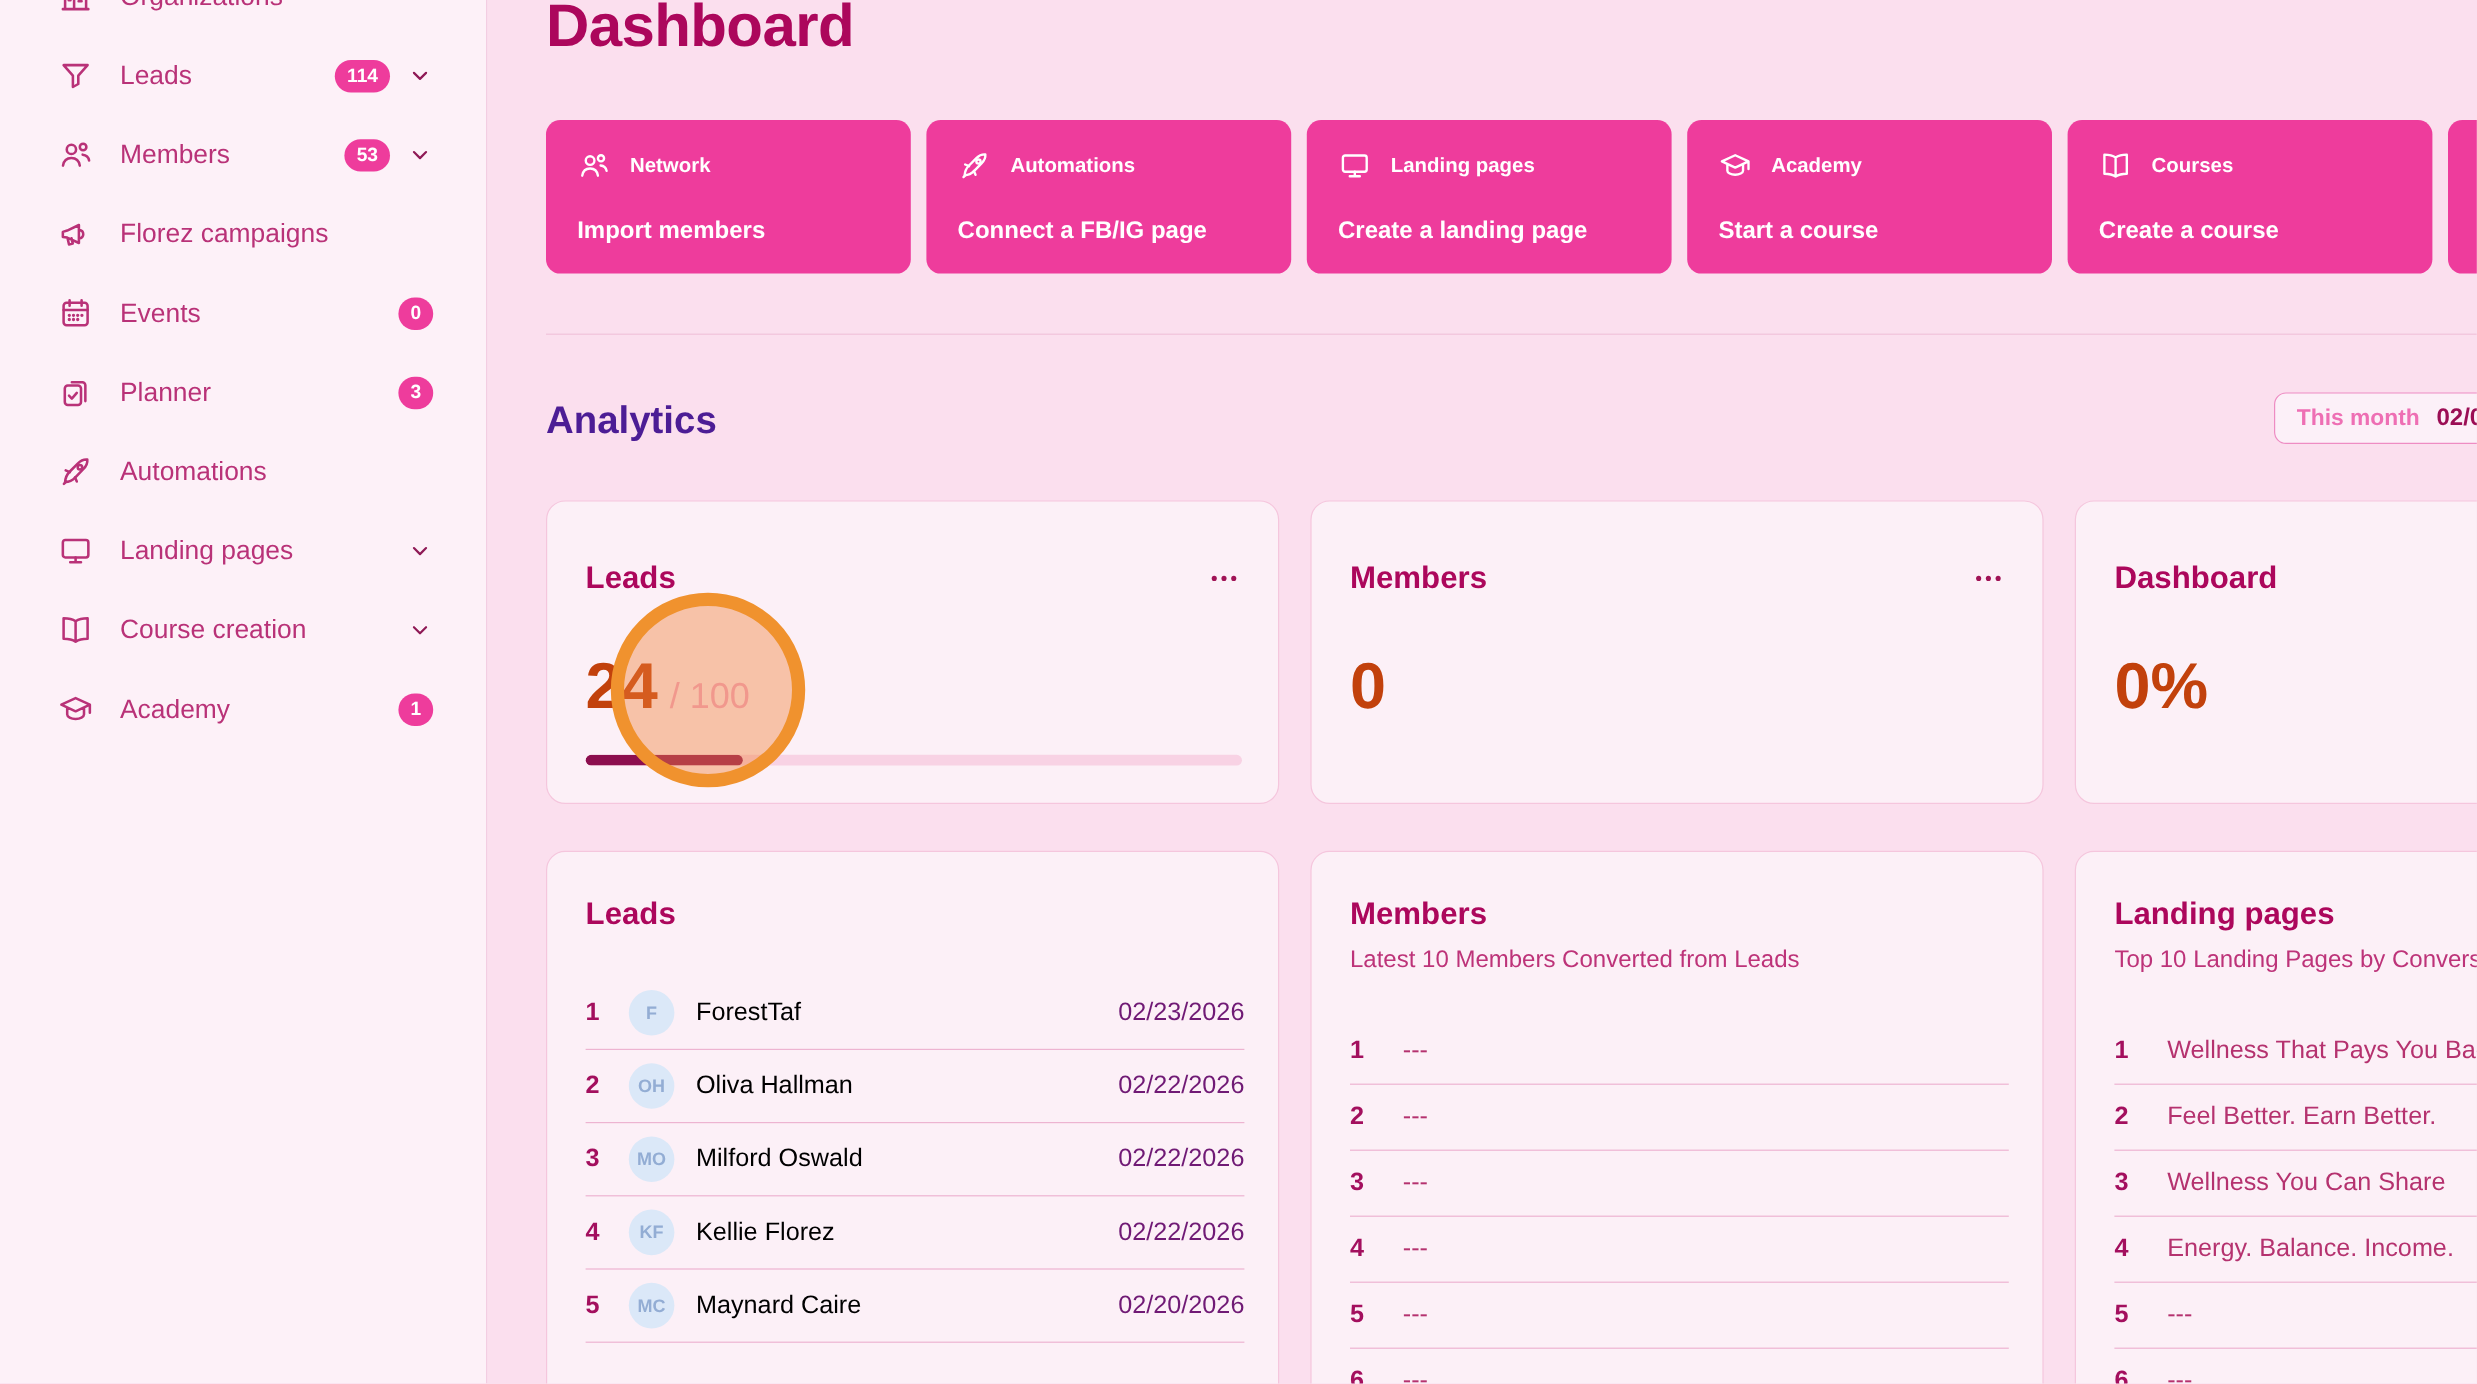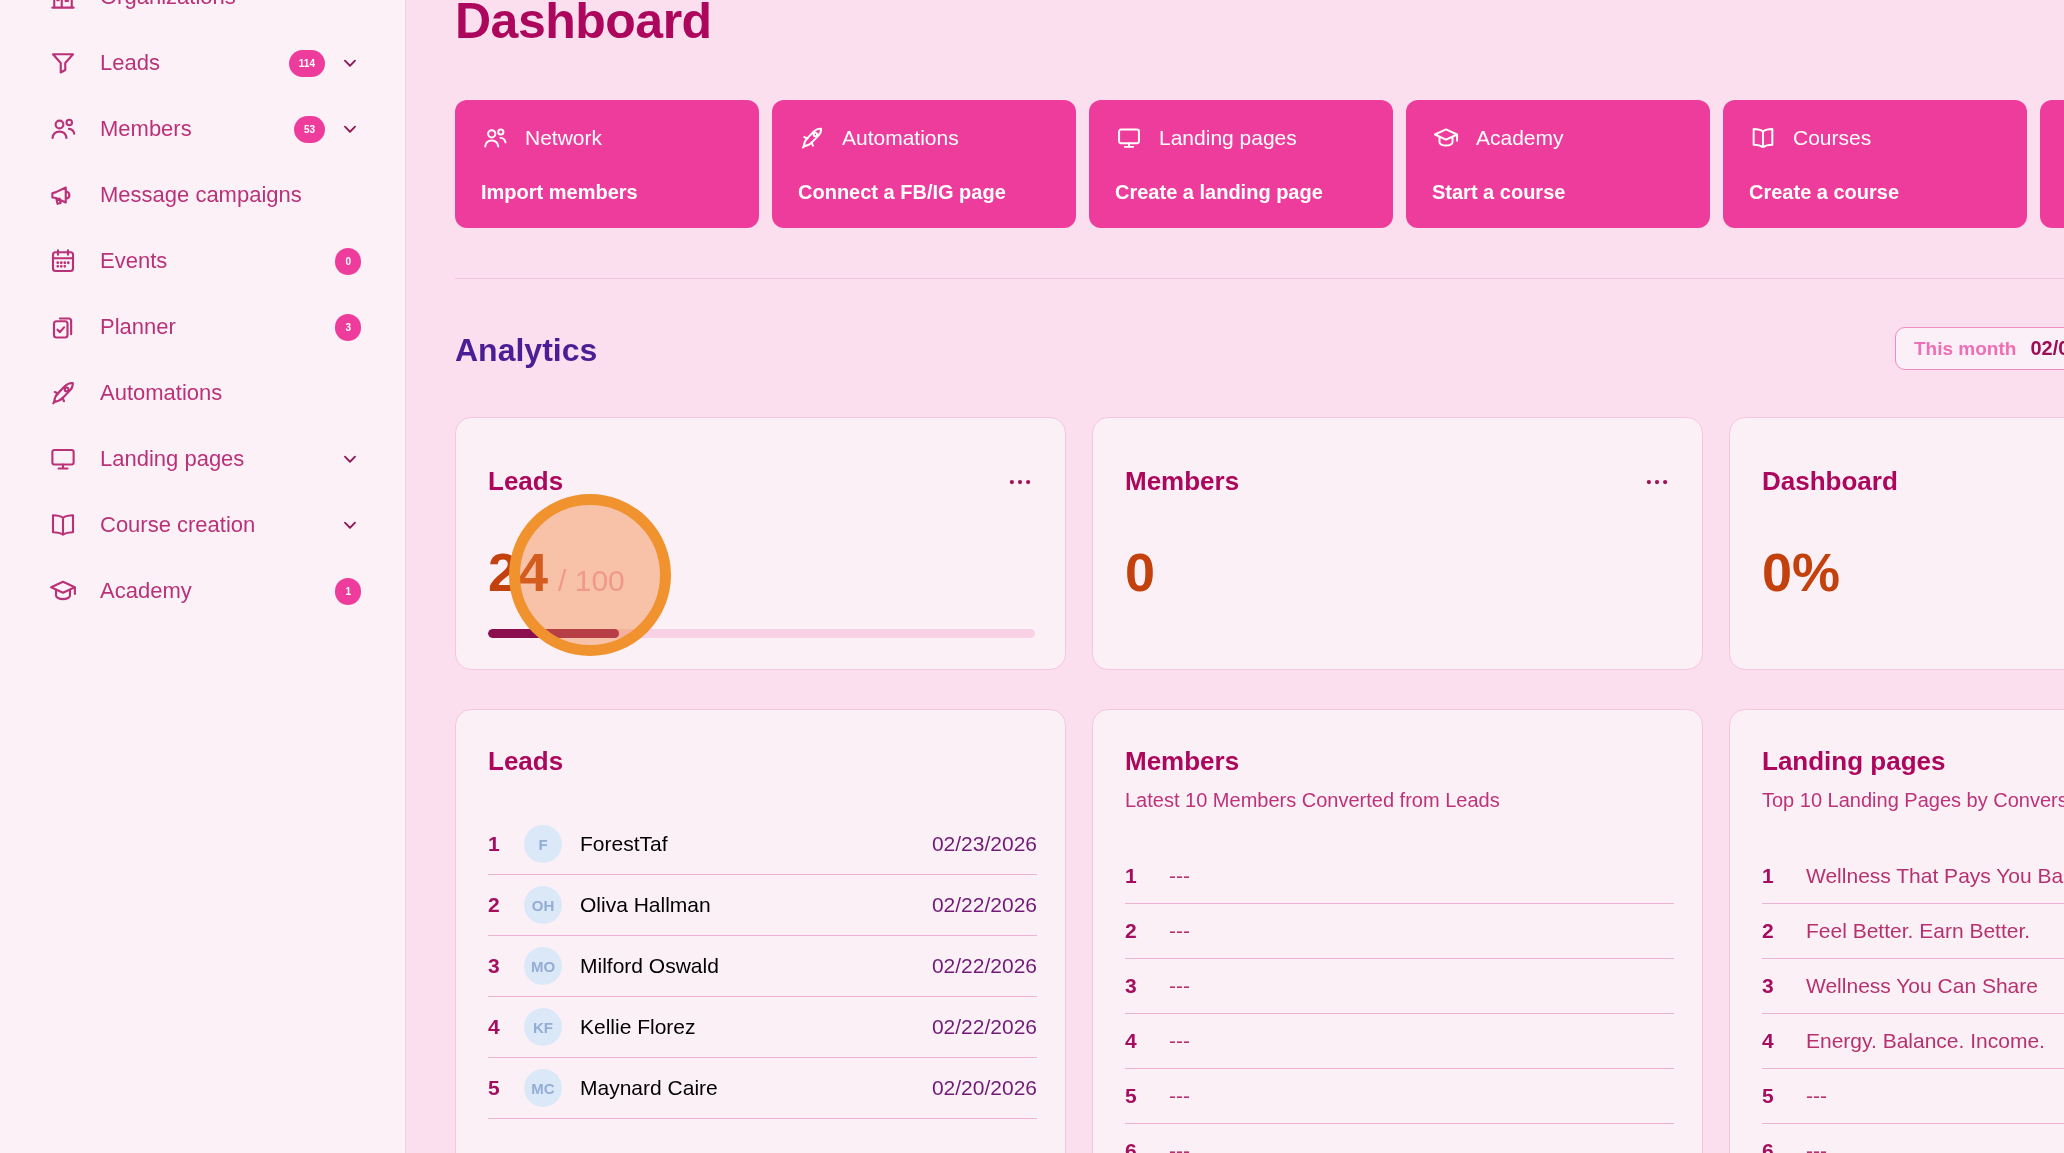--- a/index.html
+++ b/index.html
@@ -17,21 +17,21 @@
     overflow:hidden; height:100%;
   }
   .nav { margin-top:-36px; }
   .side-item {
     height:66px; display:flex; align-items:center;
     padding:0 44px 0 48px; color:#b93278; cursor:pointer;
   }
   .side-item .icn { width:30px; height:30px; flex:0 0 30px; margin-right:22px; }
   .side-item .lbl { font-size:22px; flex:1; white-space:nowrap; }
   .badge {
-    background:#ee3c9c; color:#fff; font-size:10px; font-weight:bold;
+    background:#ee3c9c; color:#fff; font-size:16px; font-weight:bold;
     border-radius:14px; padding:4px 10px; min-width:15px; text-align:left;
     line-height:19px;
   }
   .chev { width:22px; height:22px; color:#8f1a56; margin-left:14px; }
 
   
   .main { flex:1; position:relative; padding:0 0 0 49px; }
   .content { width:1609px; position:relative; }
   h1.page-title {
     font-size:50px; font-weight:700; color:#ac075c; line-height:1.0; margin-top:-4px;
@@ -40,21 +40,21 @@
 
   
   .qrow { display:flex; gap:13px; margin-top:54px; }
   .qcard {
     flex:0 0 304px; height:128px; background:#ee3c9c; border-radius:12px;
     color:#fff; padding:24px 26px; display:flex; flex-direction:column;
     justify-content:space-between; cursor:pointer;
   }
   .qhead { display:flex; align-items:center; gap:16px; }
   .qhead .icn { width:28px; height:28px; }
-  .qtitle { font-size:21px; font-weight:400; }
+  .qtitle { font-size:17px; font-weight:700; }
   .qsub { font-size:20px; font-weight:600; }
 
   .divider { border:none; border-top:1px solid #f0c3da; margin-top:50px; width:1609px; }
 
   
   .analytics-header { margin-top:52px; position:relative; height:44px; }
   .analytics-title { font-size:32px; font-weight:700; color:#4c1d95; line-height:38px; }
   .period-chip {
     position:absolute; left:1440px; top:-4px;
     background:#fcf0f8; border:1px solid #ee8cc3; border-radius:10px;
@@ -200,21 +200,21 @@
         <span class="lbl">Members</span>
         <span class="badge">53</span>
         <svg class="chev">
             <use href="#sym-chevron-down"></use>
           </svg>
       </div>
       <div class="side-item">
         <svg class="icn">
             <use href="#sym-megaphone"></use>
           </svg>
-        <span class="lbl">Message campaigns</span>
+        <span class="lbl">Florez campaigns</span>
       </div>
       <div class="side-item">
         <svg class="icn">
             <use href="#sym-calendar"></use>
           </svg>
         <span class="lbl">Events</span>
         <span class="badge">0</span>
       </div>
       <div class="side-item">
         <svg class="icn">

